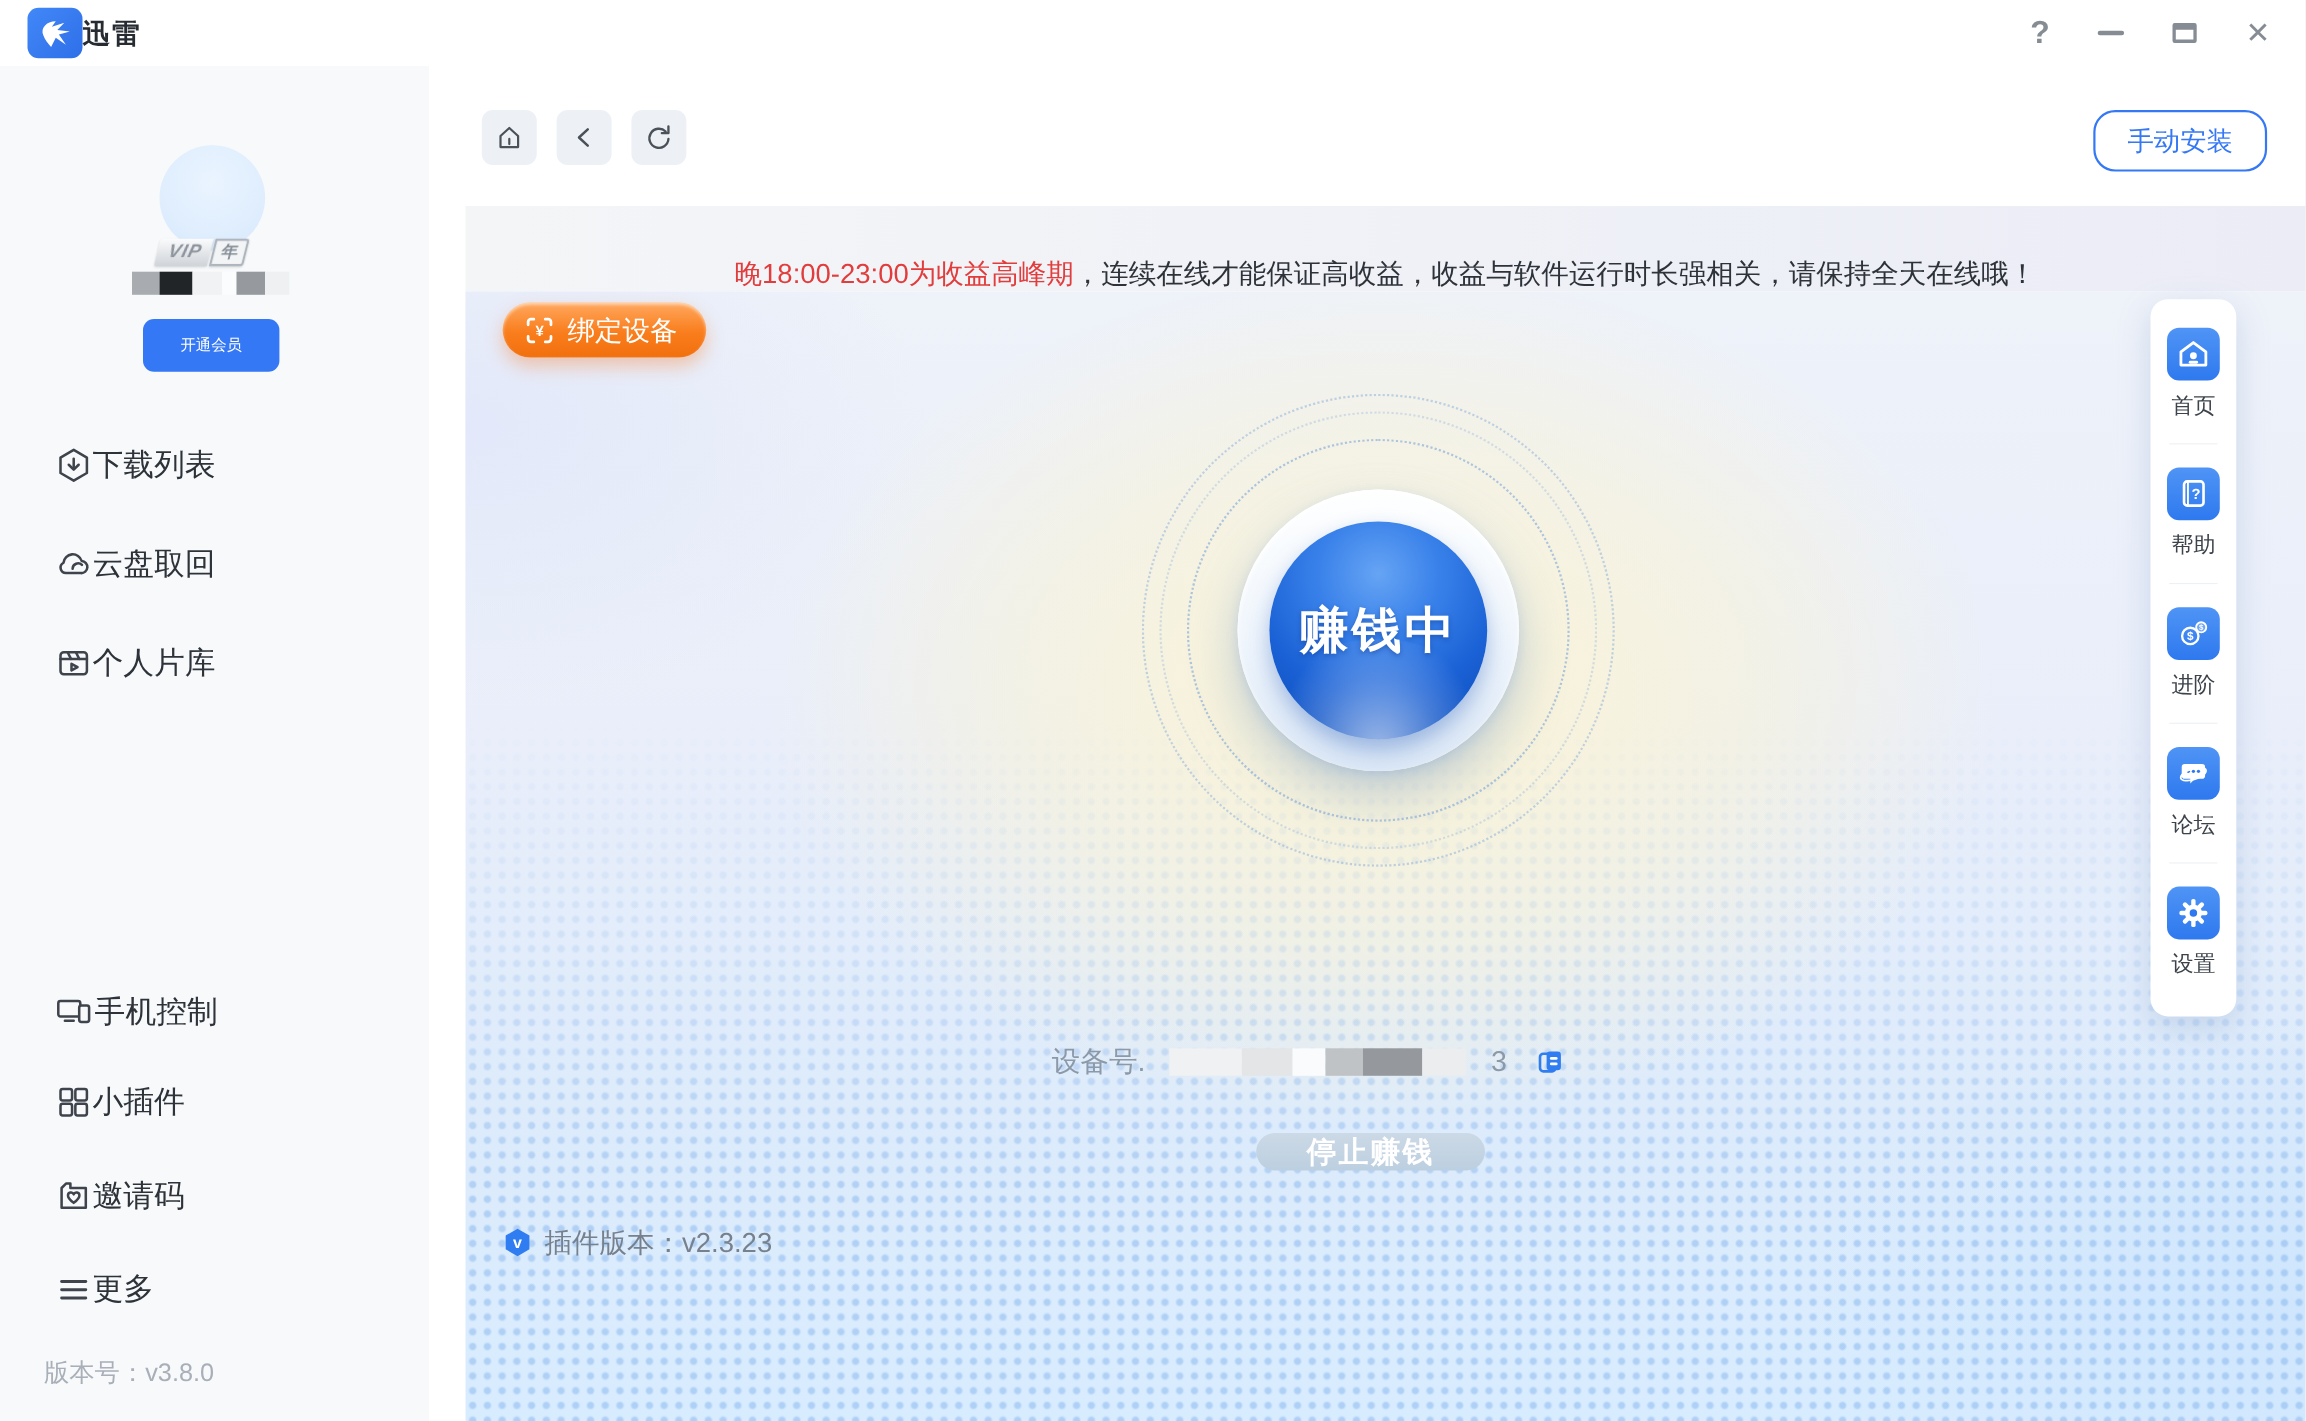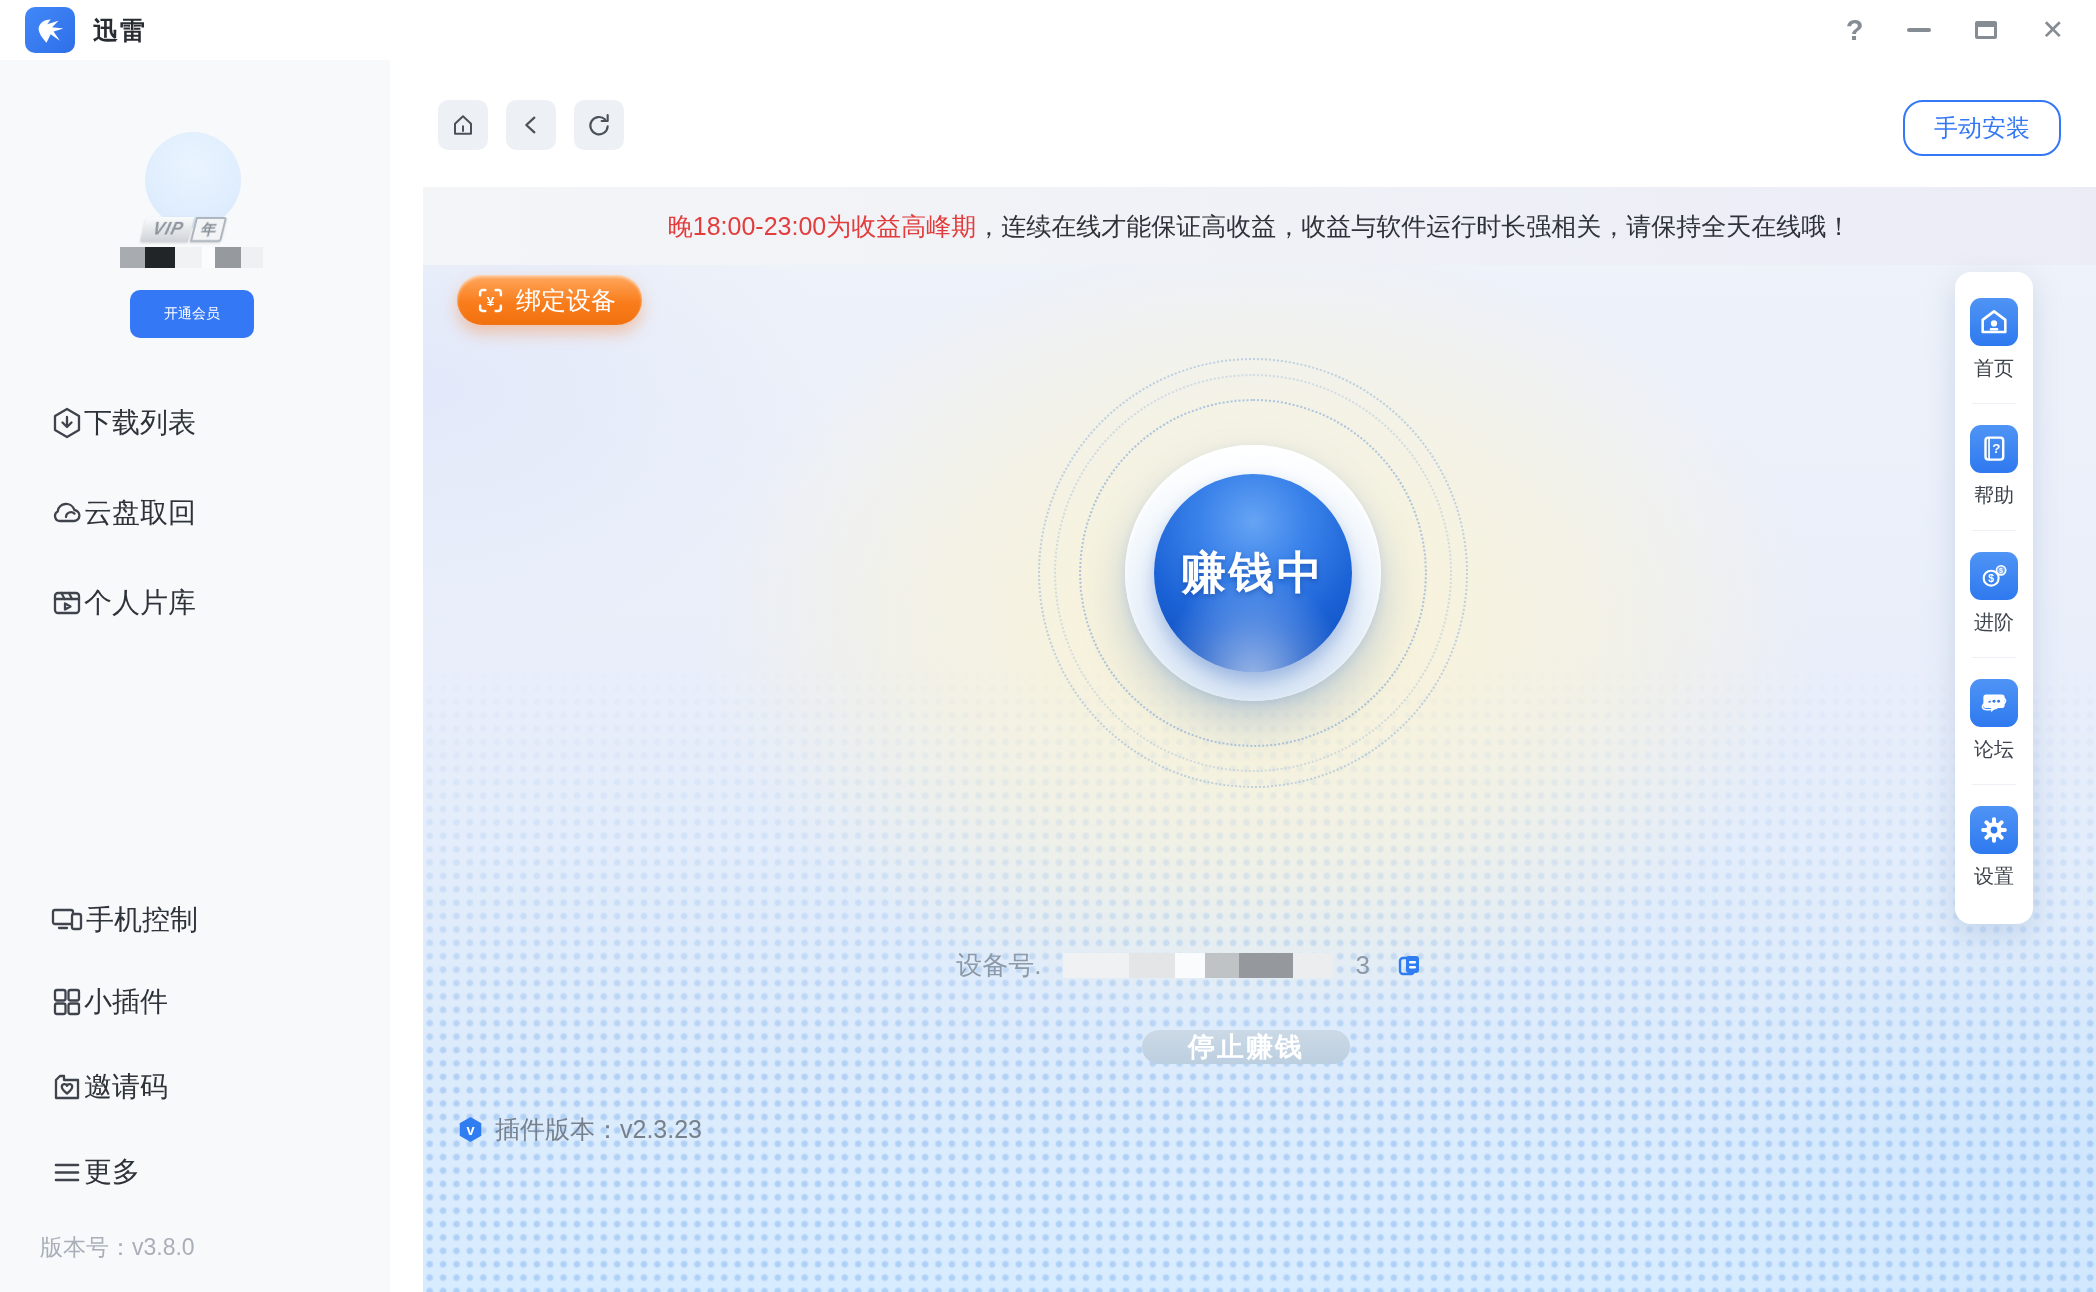--- a/index.html
+++ b/index.html
@@ -4,21 +4,21 @@
 <style>
   * { box-sizing: border-box; margin: 0; padding: 0; }
   html,body { background:#e8e8e8; }
   body { font-family:"Liberation Sans","DejaVu Sans",sans-serif; }
   .window { position:relative; width:2096px; height:1292px; background:#fff; overflow:hidden; }
 
   
   .titlebar { position:absolute; top:0; left:0; right:0; height:60px; background:#fff; display:flex; align-items:center; z-index:30; }
   .app-logo { width:50px; height:46px; border-radius:10px; margin-left:25px;
     background:linear-gradient(135deg,#4288f8,#2e6fe8); display:flex; align-items:center; justify-content:center; }
-  .app-title { margin-left:18px; font-size:25px; font-weight:bold; color:#272b32; letter-spacing:2px; }
+  .app-title { font-size:25px; font-weight:bold; color:#272b32; letter-spacing:2px; }
   .win-controls { margin-left:auto; display:flex; align-items:center; gap:44px; padding-right:32px; color:#868c94; }
   .wc-help { font-size:29px; font-weight:bold; cursor:default; }
   .wc-min { width:24px; height:4px; background:#868c94; border-radius:2px; }
   .wc-max { width:22px; height:18px; border:3px solid #868c94; border-top:6px solid #868c94; border-radius:2px; }
   .wc-close { font-size:27px; font-weight:bold; }
 
   
   .sidebar { position:absolute; top:60px; left:0; width:390px; bottom:0; background:#f7f9fb; z-index:20; }
   .avatar { position:absolute; top:72px; left:145px; width:96px; height:96px; }
   .avatar-bg { position:absolute; inset:0; border-radius:50%; background:radial-gradient(circle at 50% 35%,#eaf4ff,#d8e9fc); }
@@ -42,21 +42,21 @@
     display:flex; align-items:center; justify-content:center; cursor:pointer; }
   .nav-home { left:48px; } .nav-back { left:116px; } .nav-refresh { left:184px; }
   .install-btn { position:absolute; top:40px; right:35px; width:158px; height:56px; background:#fff;
     border:2px solid #3478f6; border-radius:20px; color:#3478f6; font-size:24px;
     display:flex; align-items:center; justify-content:center; cursor:pointer; }
 
   
   .webview { position:absolute; left:423px; top:187px; right:0; bottom:0; overflow:hidden; }
   .banner { position:absolute; top:0; left:0; right:0; height:78px;
     background:linear-gradient(90deg,#f3f5f7 0%,#eff1f7 55%,#ebecf6 100%);
-    display:flex; align-items:center; justify-content:center; font-size:25px; white-space:nowrap; }
+    display:flex; align-items:flex-end; justify-content:center; font-size:25px; white-space:nowrap; }
   .banner .hl { color:#e23c3c; }
   .banner .rest { color:#2e3239; }
 
   .content { position:absolute; top:78px; left:0; right:0; bottom:0;
     background:
       radial-gradient(ellipse 780px 540px at 50% 36%, rgba(252,244,210,0.95) 0%, rgba(252,244,210,0.5) 42%, rgba(252,244,210,0) 72%),
       radial-gradient(ellipse 700px 420px at 0% 12%, rgba(226,232,250,0.95), rgba(226,232,250,0) 60%),
       radial-gradient(ellipse 700px 420px at 100% 90%, rgba(205,229,253,0.9), rgba(205,229,253,0) 65%),
       linear-gradient(180deg,#eef2f9 0%,#e9eefa 40%,#ddebfb 72%,#d8ecff 100%); }
   .dots { position:absolute; left:0; right:0; top:38%; bottom:0; pointer-events:none;

